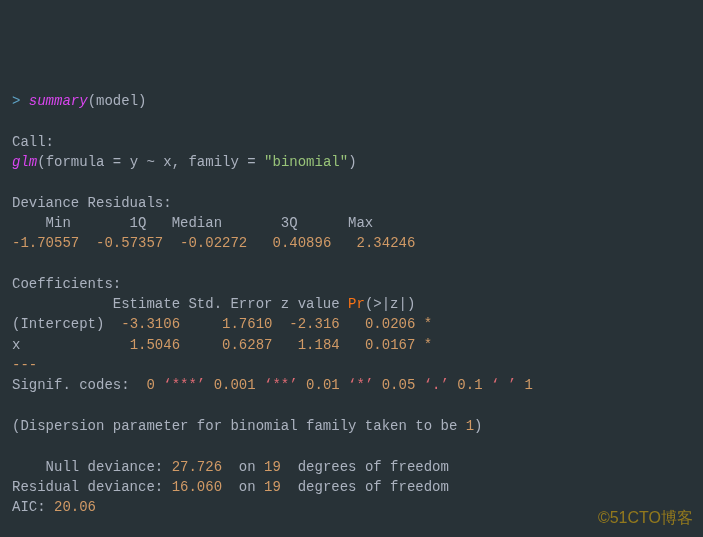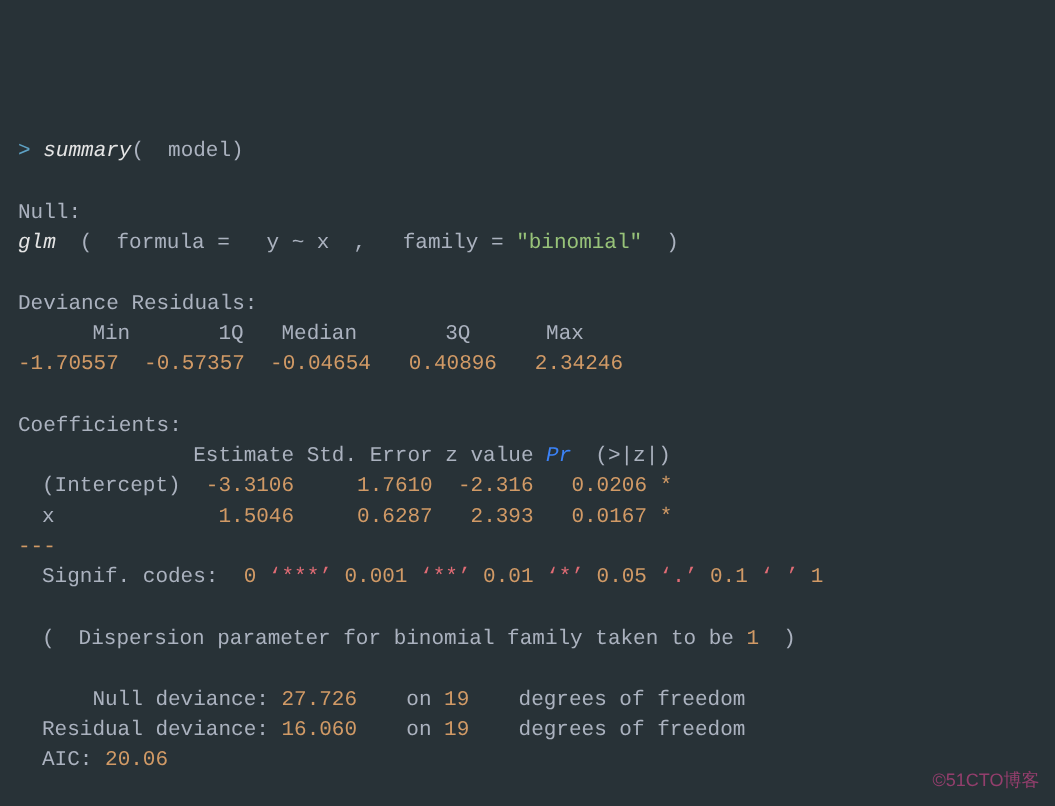--- a/index.html
+++ b/index.html
@@ -10,57 +10,57 @@
       font-family: 'Consolas', 'Monaco', 'Courier New', monospace;
       font-size: 14px;
       line-height: 1.45;
       width: 703px;
       height: 537px;
       box-sizing: border-box;
       white-space: pre;
       position: relative;
     }
     .prompt { color: #5ea2c5; }
-    .func-italic { color: #e5e5e5; font-style: italic; }
-    .func { color: #3b82f6; font-style: italic; }
+    .func-italic { color: #d946ef; font-style: italic; }
+    .func { color: #f97316; }
     .paren { color: #abb2bf; }
-    .ident { color: #abb2bf; margin-left: 16px; }
+    .ident { color: #abb2bf; }
     .keyword { color: #abb2bf; }
     .string { color: #98c379; }
     .num { color: #d19a66; }
     .star { color: #d19a66; }
     .signif-red { color: #e06c75; }
     .watermark {
       position: absolute;
       right: 10px;
       bottom: 8px;
-      color: #ec4899;
-      font-size: 12px;
+      color: #eab308;
+      font-size: 16px;
       font-family: sans-serif;
       opacity: 0.55;
     }
   </style>
 </head>
 <body>
 
 
 
 <span><span class="prompt">&gt; </span><span class="func-italic">summary</span><span class="paren">(</span><span class="ident">model</span><span class="paren">)</span>
 
-<span class="keyword">Null:</span>
+<span class="keyword">Call:</span>
 <span class="func-italic">glm</span><span class="ident">(</span><span class="ident">formula = </span><span class="ident">y ~ x</span><span class="ident">, </span><span class="ident">family = </span><span class="string">"</span><span class="string">binomial</span><span class="string">"</span><span class="ident">)</span>
 
 <span class="keyword">Deviance Residuals: </span>
 <span class="ident">    Min       1Q   Median       3Q      Max  </span>
-<span class="num">-1.70557</span>  <span class="num">-0.57357</span>  <span class="num">-0.04654</span>   <span class="num">0.40896</span>   <span class="num">2.34246</span>  
+<span class="num">-1.70557</span>  <span class="num">-0.57357</span>  <span class="num">-0.02272</span>   <span class="num">0.40896</span>   <span class="num">2.34246</span>  
 
 <span class="keyword">Coefficients:</span>
 <span class="ident">            Estimate Std. Error z value </span><span class="func">Pr</span><span class="ident">(&gt;|z|)  </span>
 <span class="ident">(Intercept)</span>  <span class="num">-3.3106</span>     <span class="num">1.7610</span>  <span class="num">-2.316</span>   <span class="num">0.0206</span> <span class="star">*</span>
-<span class="ident">x          </span>  <span class="num"> 1.5046</span>     <span class="num">0.6287</span>  <span class="num"> 2.393</span>   <span class="num">0.0167</span> <span class="star">*</span>
+<span class="ident">x          </span>  <span class="num"> 1.5046</span>     <span class="num">0.6287</span>  <span class="num"> 1.184</span>   <span class="num">0.0167</span> <span class="star">*</span>
 <span class="num">---</span>
 <span class="ident">Signif. codes:  </span><span class="num">0</span><span class="signif-red"> ‘***’ </span><span class="num">0.001</span><span class="signif-red"> ‘**’ </span><span class="num">0.01</span><span class="signif-red"> ‘*’ </span><span class="num">0.05</span><span class="signif-red"> ‘.’ </span><span class="num">0.1</span><span class="signif-red"> ‘ ’ </span><span class="num">1</span>
 
 <span class="ident">(</span><span class="ident">Dispersion parameter for binomial family taken to be </span><span class="num">1</span><span class="ident">)</span>
 
 <span class="ident">    Null deviance: </span><span class="num">27.726</span><span class="ident">  on </span><span class="num">19</span><span class="ident">  degrees of freedom</span>
 <span class="ident">Residual deviance: </span><span class="num">16.060</span><span class="ident">  on </span><span class="num">19</span><span class="ident">  degrees of freedom</span>
 <span class="ident">AIC: </span><span class="num">20.06</span>
 
 </span>

